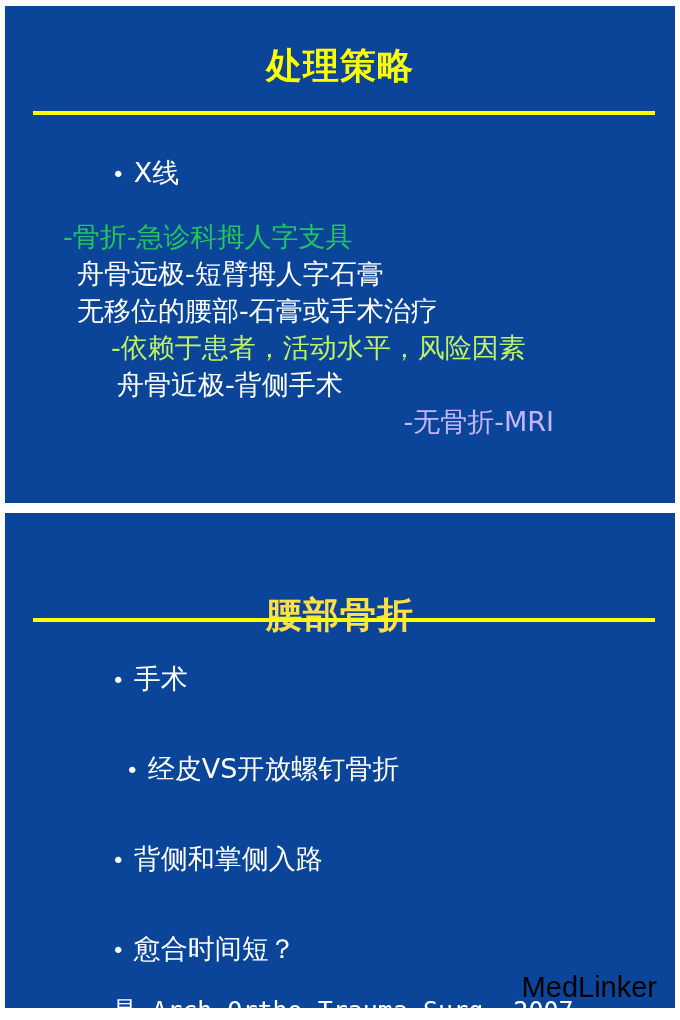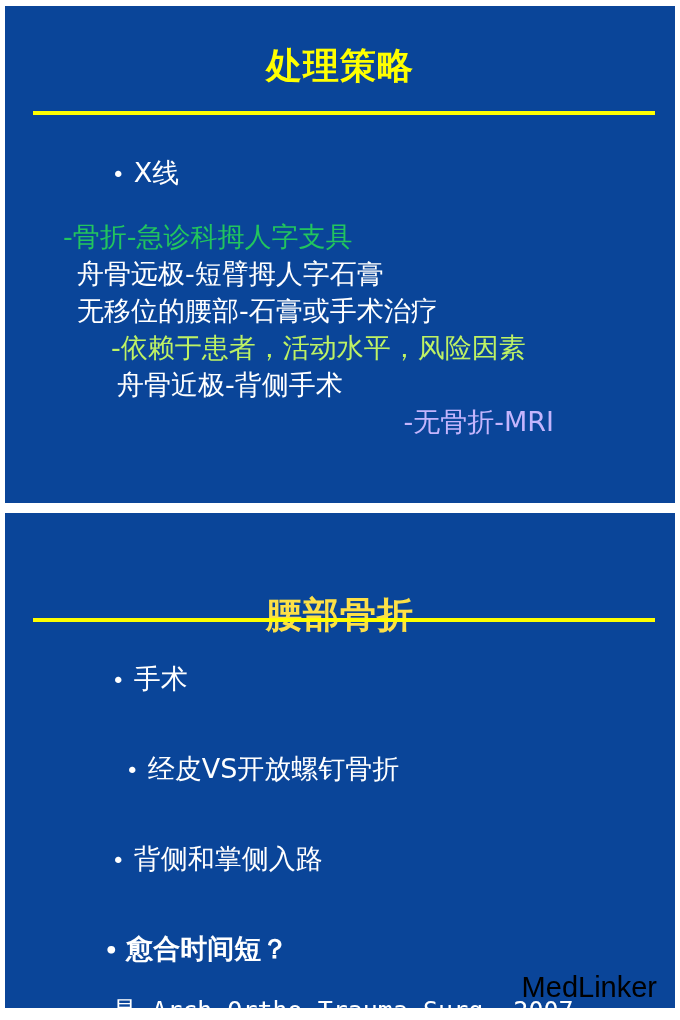--- a/index.html
+++ b/index.html
@@ -127,21 +127,21 @@
     <div class="body-block" style="top:125px;">
       <div class="line cn bulleted" style="padding-left: 38px; margin-bottom: 9px; color: rgb(255, 255, 255);">
         <span class="bullet-dot">•</span><span>手术</span>
       </div>
       <div class="line cn bulleted" style="padding-left: 52px; margin-bottom: 9px; color: rgb(255, 255, 255);">
         <span class="bullet-dot">•</span><span>经皮VS开放螺钉骨折</span>
       </div>
       <div class="line cn bulleted" style="padding-left: 38px; margin-bottom: 9px; color: rgb(255, 255, 255);">
         <span class="bullet-dot">•</span><span>背侧和掌侧入路</span>
       </div>
-      <div class="line cn bulleted" style="padding-left: 24px; margin-bottom: 9px; color: rgb(255, 255, 255); font-weight: bold;">
+      <div class="line cn bulleted" style="padding-left: 38px; margin-bottom: 9px; color: rgb(255, 255, 255);">
         <span class="bullet-dot">•</span><span>愈合时间短？</span>
       </div>
       <div class="line mono" style="padding-left: 92px; margin-bottom: 9px; color: rgb(255, 255, 255);">-是 Arch Ortho Trauma Surg, 2007</div>
 
     </div>
 
     <div class="watermark" style="color: rgb(0, 0, 0);">MedLinker</div>
   </div>
 
 </div>

